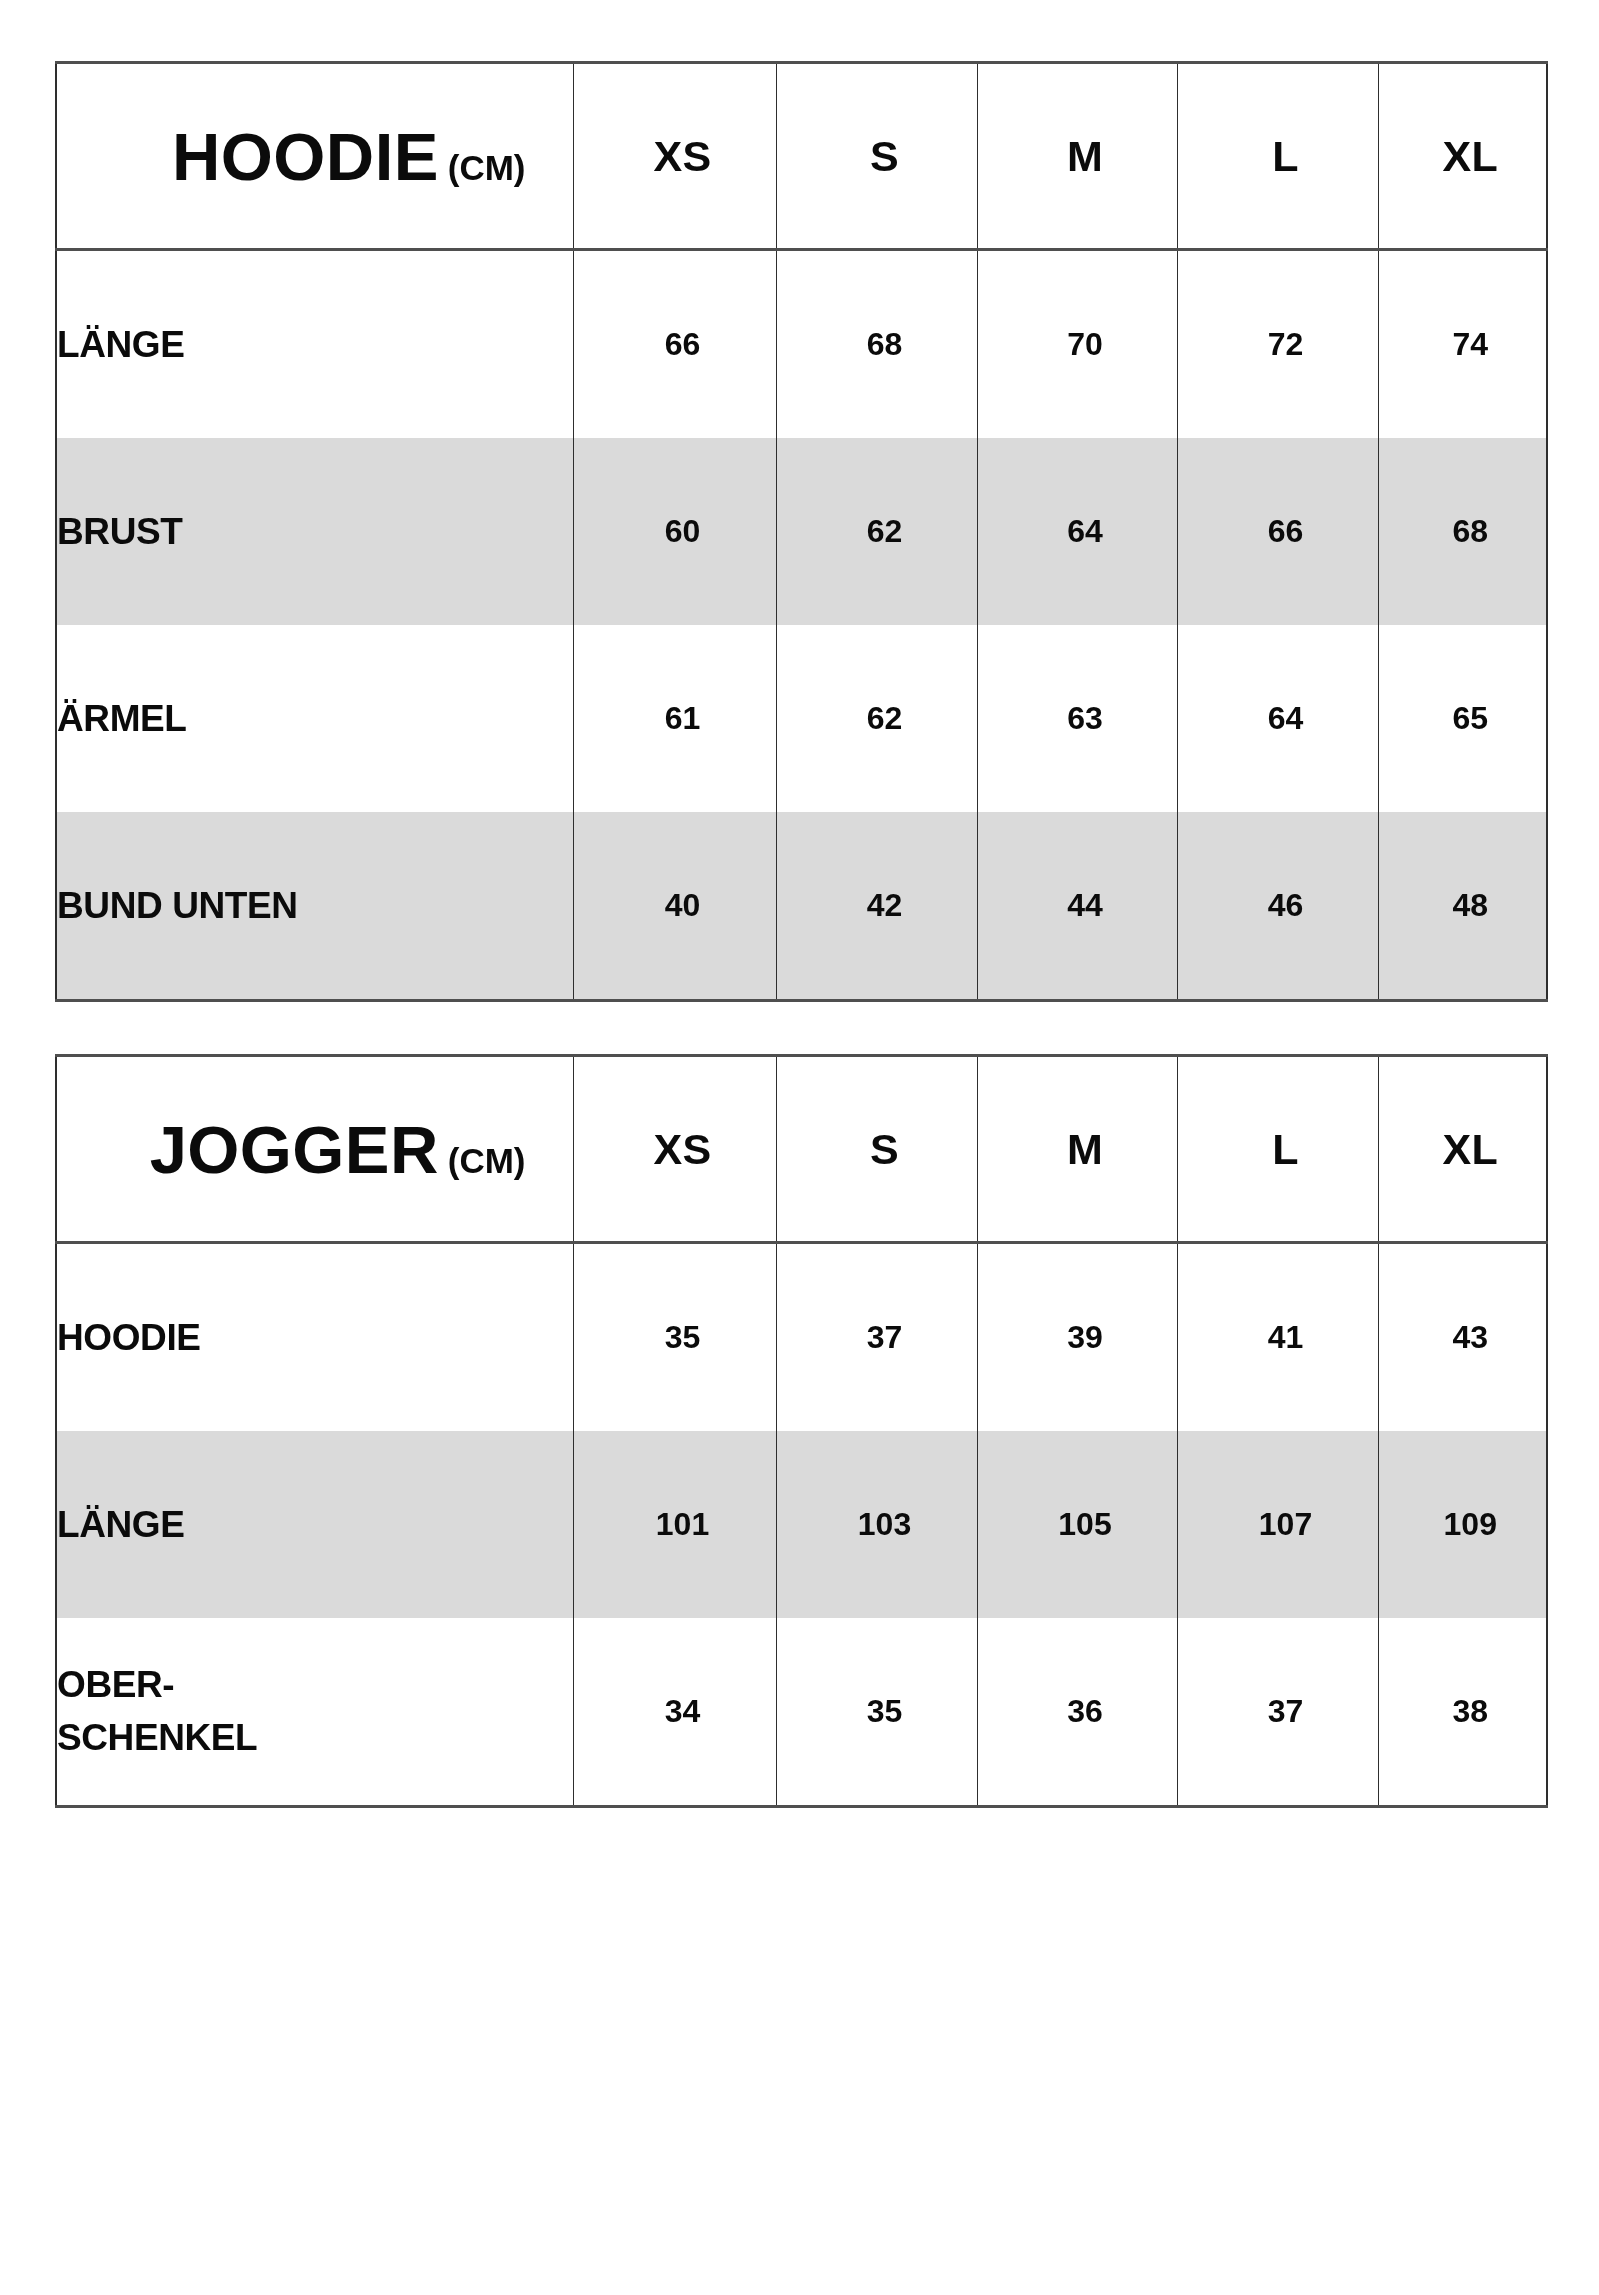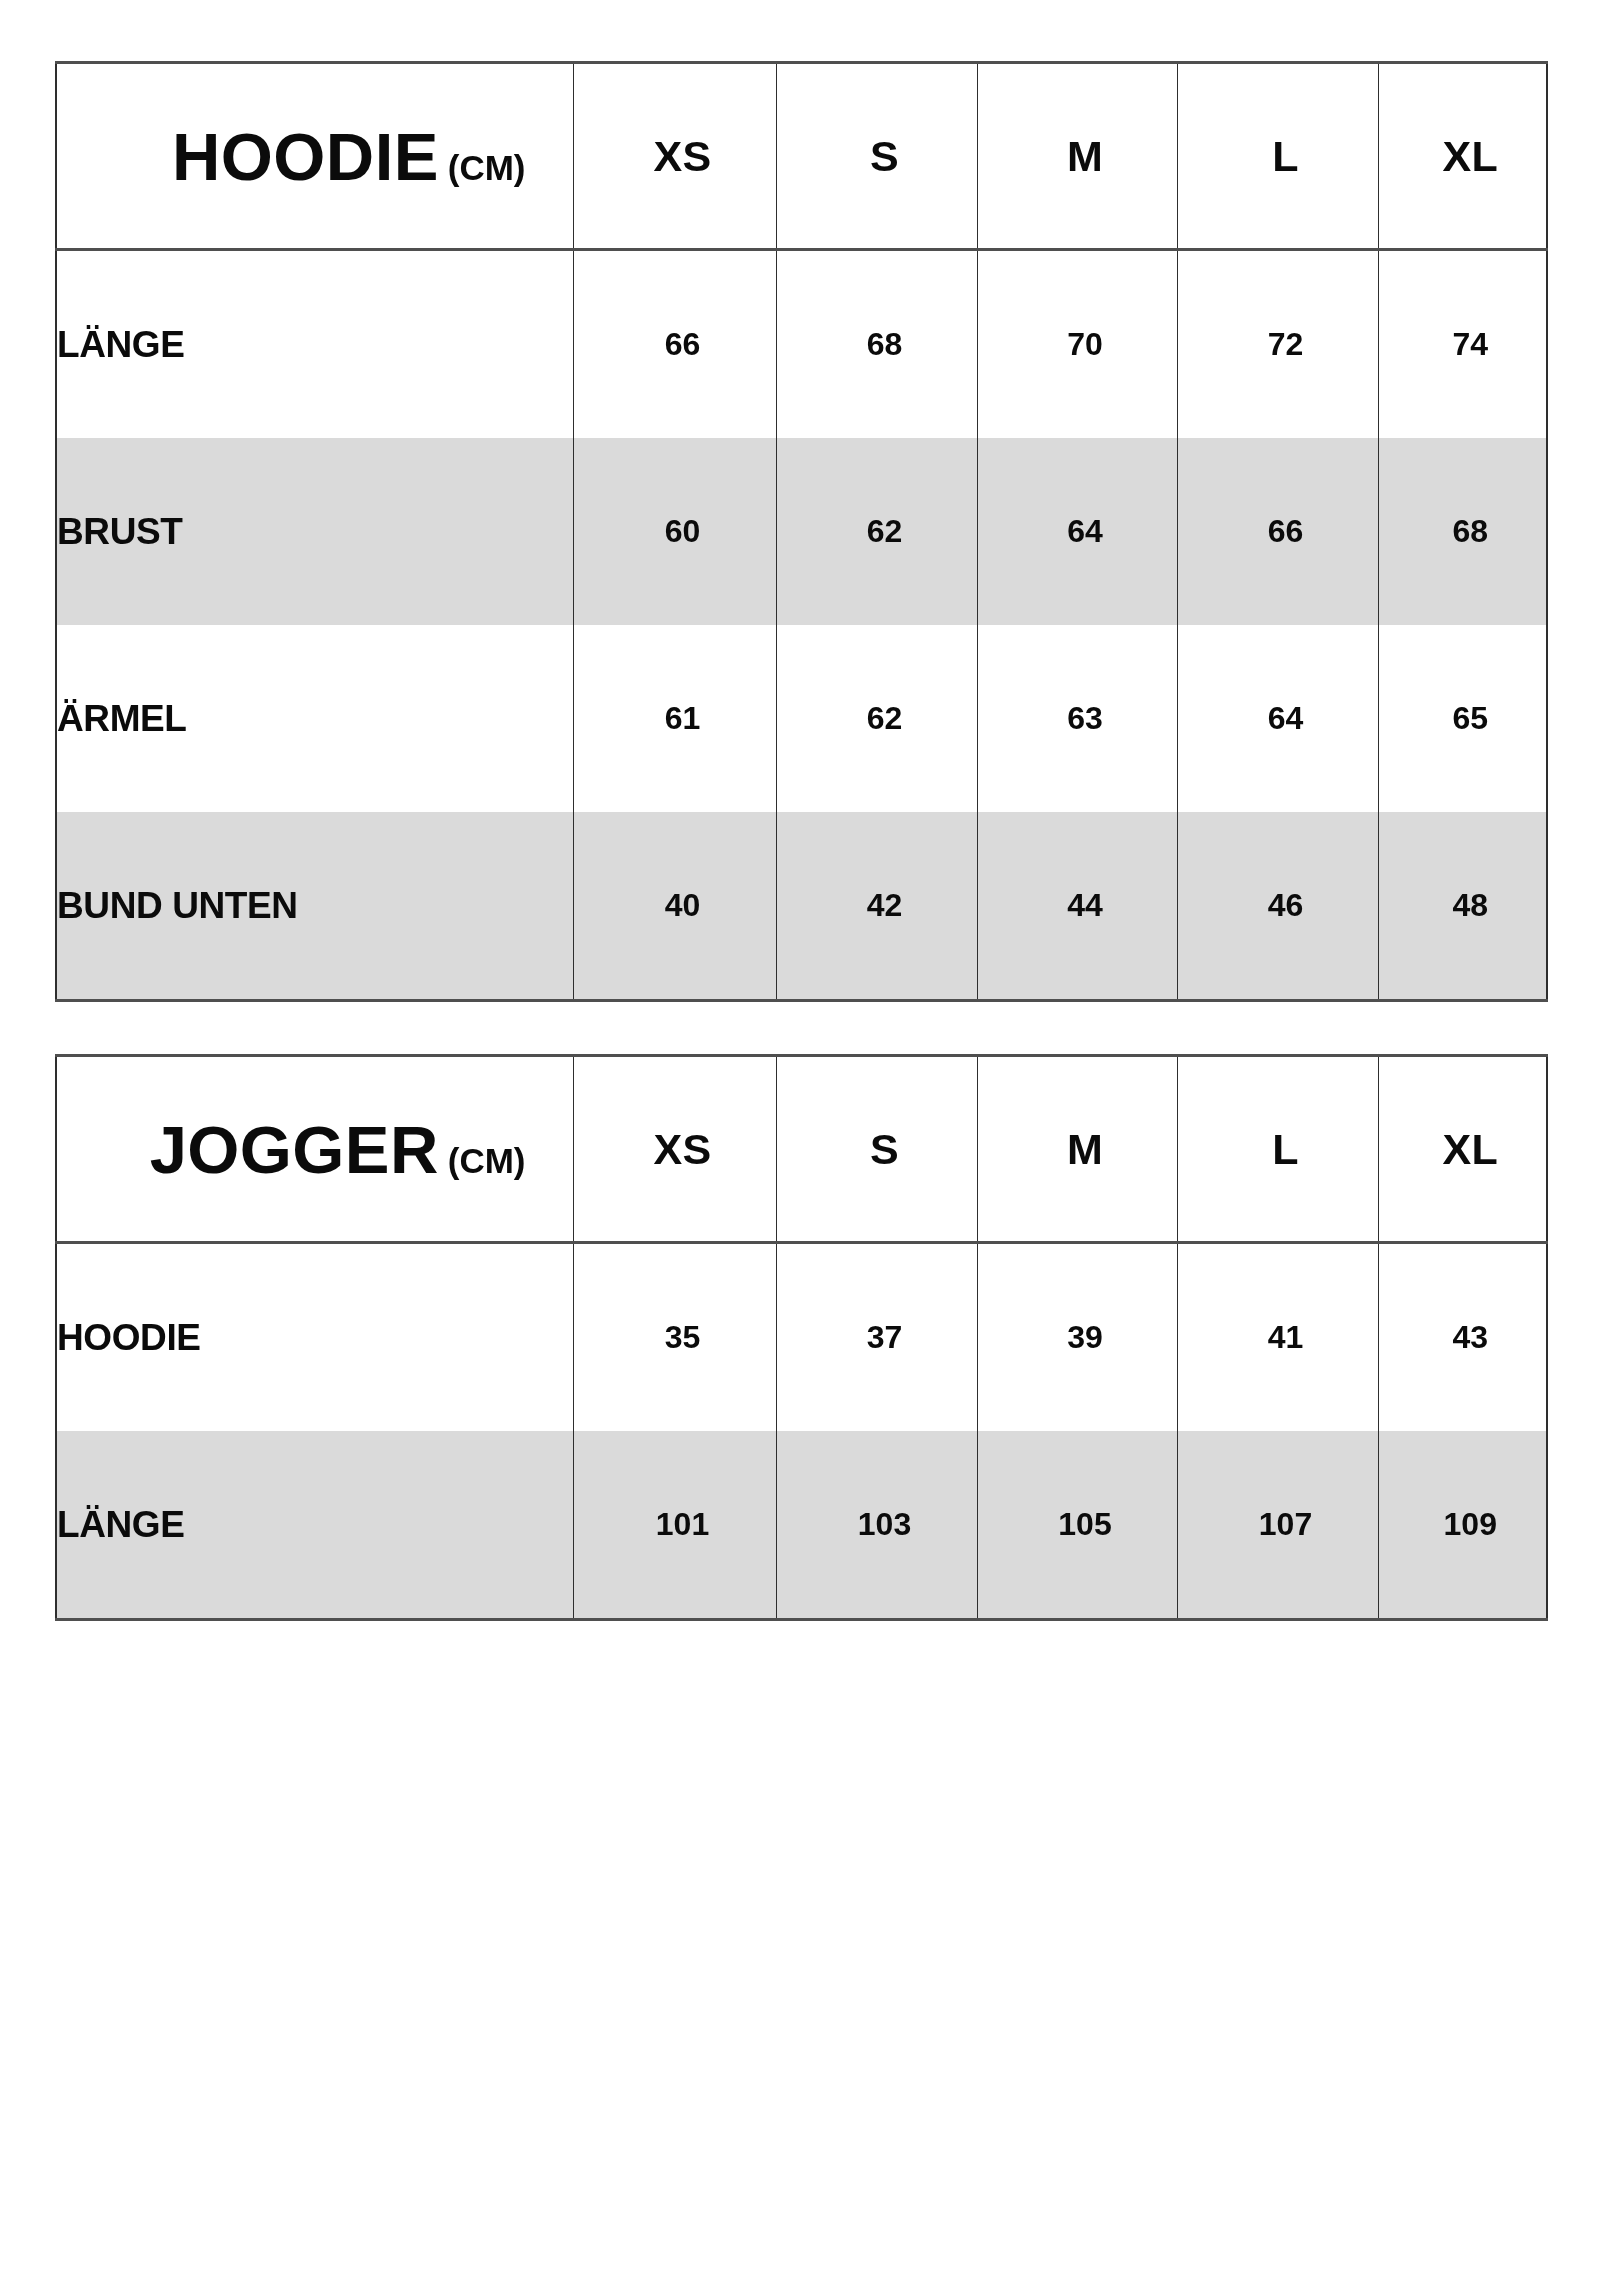--- a/index.html
+++ b/index.html
@@ -179,17 +179,28 @@
         <td class="value-cell">43</td>
       </tr>
       <tr>
         <td class="label-cell">LÄNGE</td>
         <td class="value-cell">101</td>
         <td class="value-cell">103</td>
         <td class="value-cell">105</td>
         <td class="value-cell">107</td>
         <td class="value-cell">109</td>
       </tr>
+      <tr>
+        <td class="label-cell">
+          <span class="lbl-line">OBER-</span>
+          <span class="lbl-line">SCHENKEL</span>
+        </td>
+        <td class="value-cell">34</td>
+        <td class="value-cell">35</td>
+        <td class="value-cell">36</td>
+        <td class="value-cell">37</td>
+        <td class="value-cell">38</td>
+      </tr>
     </tbody>
   </table>
 
 </div>
 
 
 </body></html>

